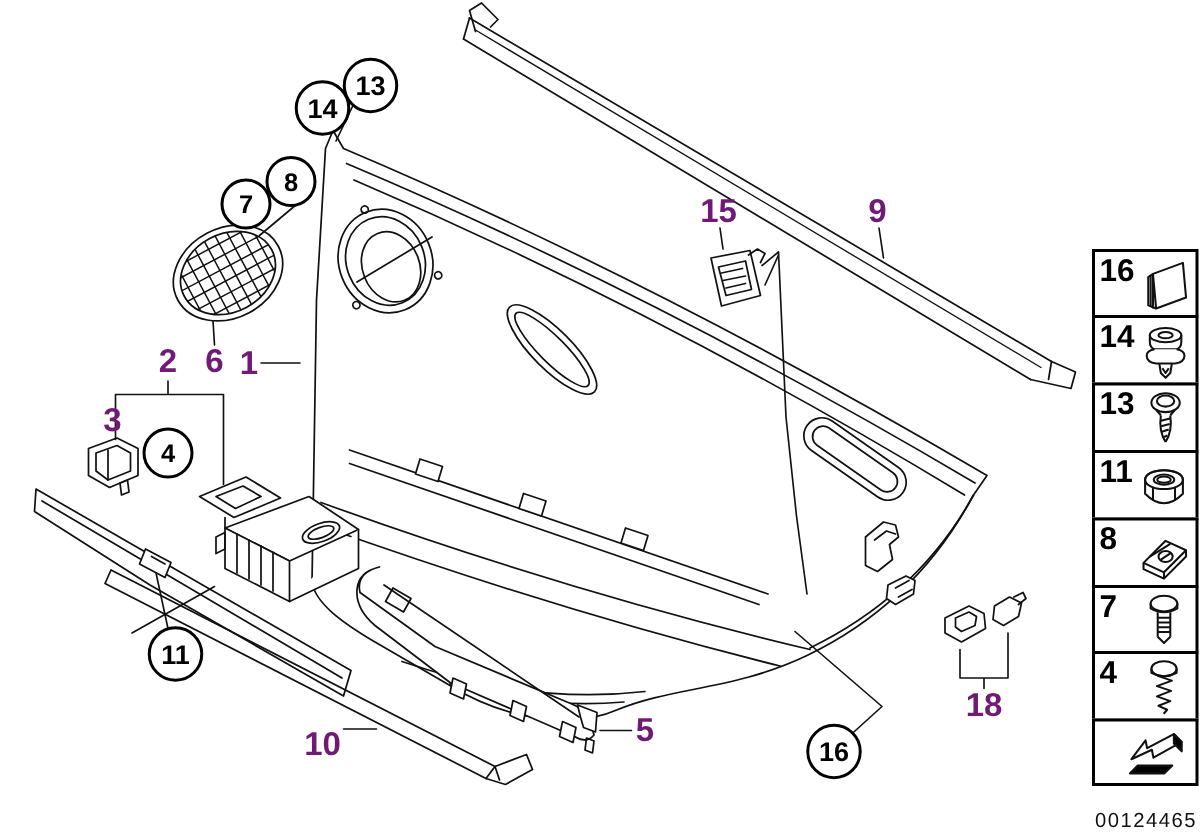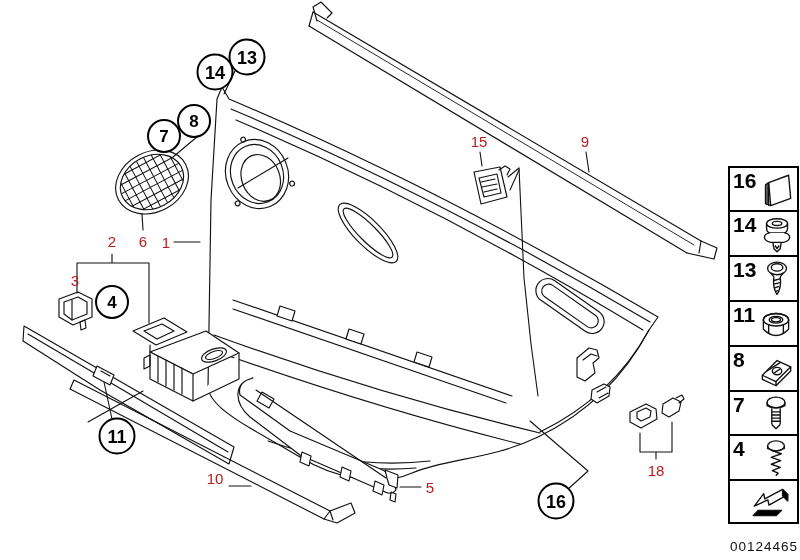--- a/index.html
+++ b/index.html
@@ -1,20 +1,20 @@
 <!DOCTYPE html>
 <html><head>
 <meta charset="utf-8">
 <style>
   html,body{margin:0;padding:0;background:#fff;}
   #stage{position:relative;width:800px;height:560px;background:#fff;overflow:hidden;
          font-family:"Liberation Sans",sans-serif;}
   #art{position:absolute;left:0;top:0;}
-  .lbl{position:absolute;transform:translate(-50%,-54%);font-weight:400;font-size:15px;
-       color:#b91c1c;letter-spacing:0;line-height:1;user-select:none;}
+  .lbl{position:absolute;transform:translate(-50%,-54%);font-weight:700;font-size:22px;
+       color:#701a75;letter-spacing:0;line-height:1;user-select:none;}
   .circ{position:absolute;transform:translate(-50%,-50%);border:2px solid #000;border-radius:50%;
         background:#fff;color:#000;font-weight:700;display:flex;align-items:center;justify-content:center;
         line-height:1;user-select:none;}
   .circ.r15{width:30px;height:30px;font-size:17px;}
   .circ.r16{width:33px;height:33px;font-size:18px;}
   #sidebar{position:absolute;left:728px;top:166px;width:71px;}
   .cell{position:relative;box-sizing:border-box;width:71px;border:2px solid #000;margin-top:-2px;background:#fff;}
   .cell:first-child{margin-top:0;}
   .cell .num{position:absolute;left:3px;top:1px;font-weight:700;font-size:21px;color:#000;}
   .cell svg{position:absolute;right:0px;top:2px;}
@@ -178,21 +178,21 @@
       <path d="M640,433 L640,452 M672,422 L672,452 M640,452 L672,452 M656,452 L656,459"></path>
     </g>
   </svg>
 
   <div class="lbl" style="left:166px;top:243px">1</div>
   <div class="lbl" style="left:112px;top:242px">2</div>
   <div class="lbl" style="left:75px;top:281px">3</div>
   <div class="lbl" style="left:430px;top:488px">5</div>
   <div class="lbl" style="left:143px;top:242px">6</div>
   <div class="lbl" style="left:585px;top:142px">9</div>
-  <div class="lbl" style="left:215px;top:479px">10</div>
+  <div class="lbl" style="left:215px;top:497px">10</div>
   <div class="lbl" style="left:656px;top:471px">18</div>
   <div class="lbl" style="left:479px;top:142px">15</div>
 
   <div class="circ r15" style="left:112px;top:302px">4</div>
   <div class="circ r15" style="left:164px;top:136px">7</div>
   <div class="circ r15" style="left:194px;top:121px">8</div>
   <div class="circ r16" style="left:117px;top:436px">11</div>
   <div class="circ r16" style="left:247px;top:57px">13</div>
   <div class="circ r16" style="left:215px;top:72px">14</div>
   <div class="circ r16" style="left:556px;top:501px">16</div>

